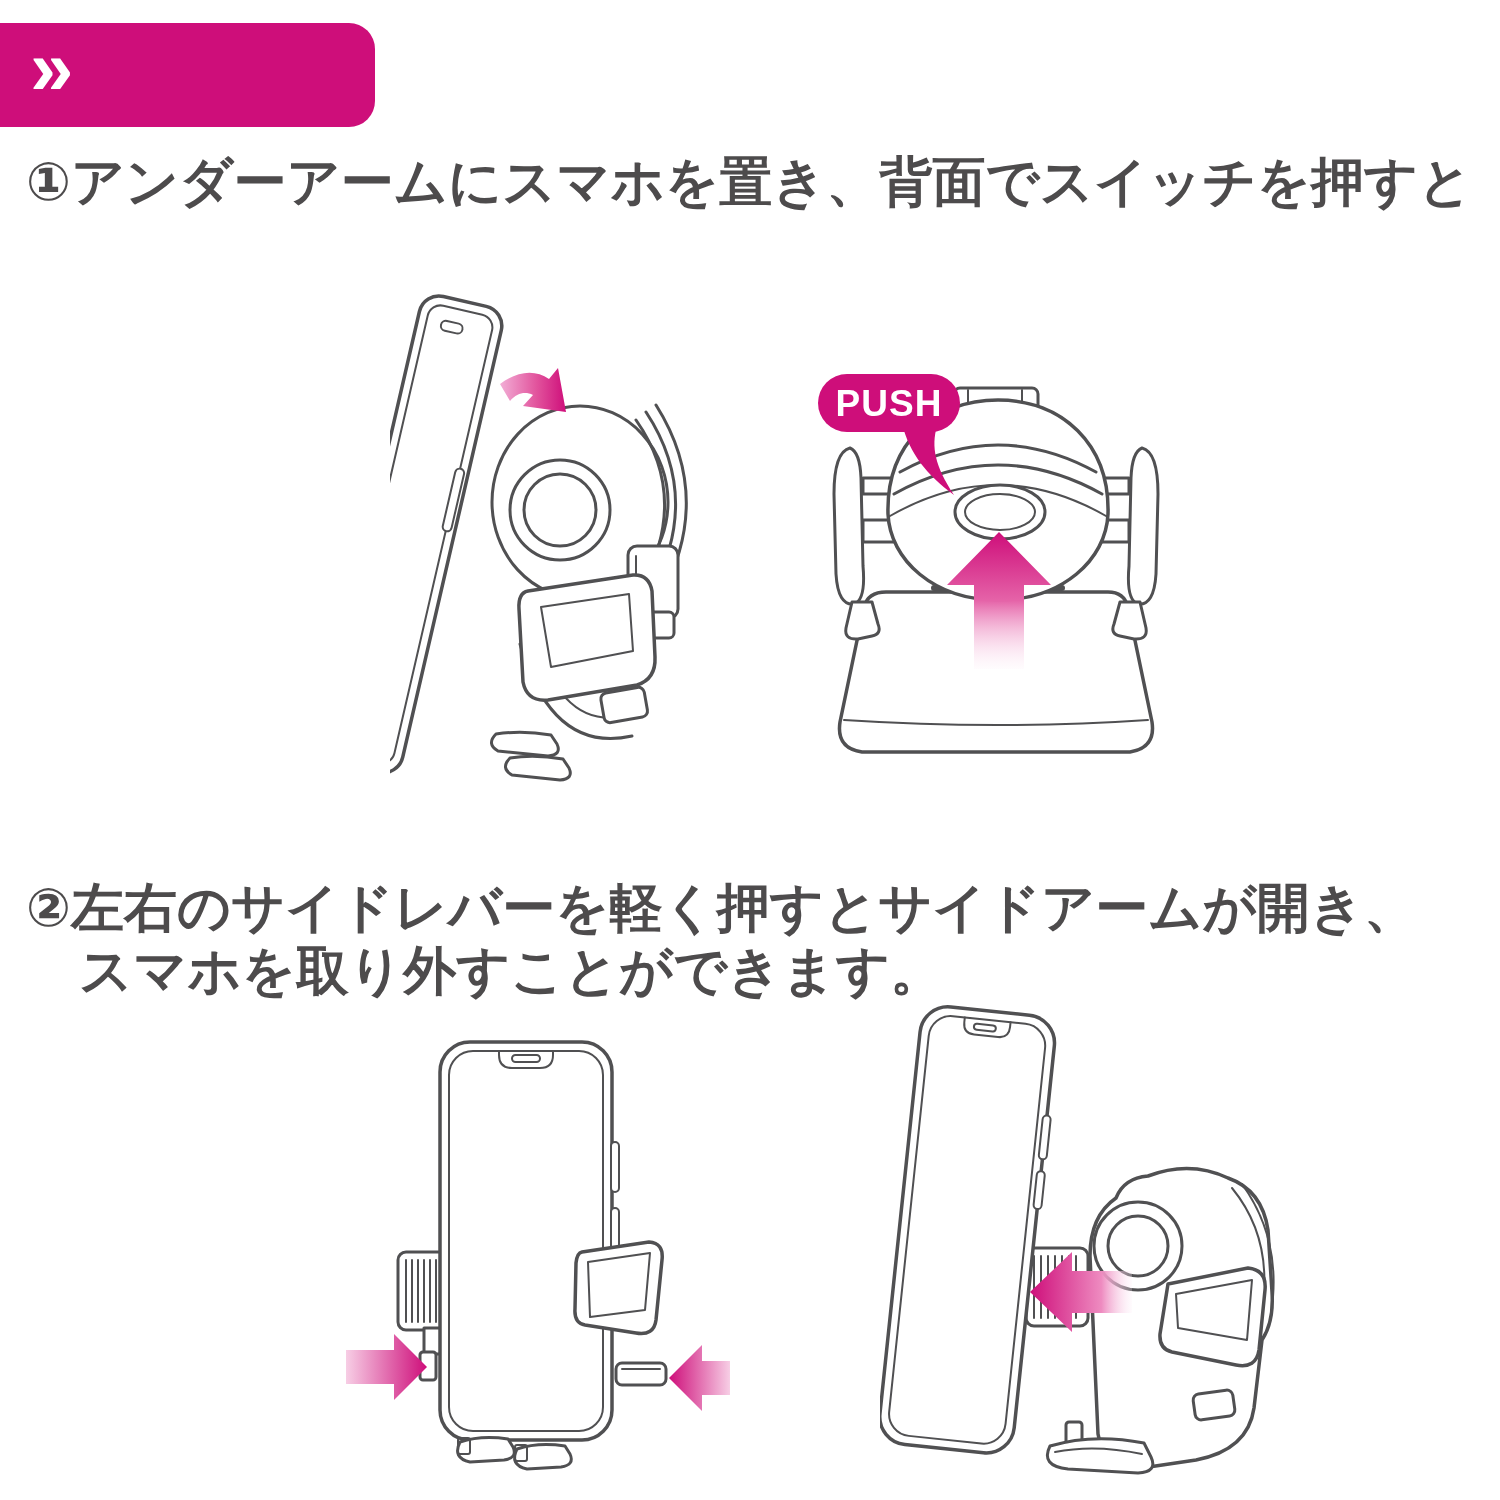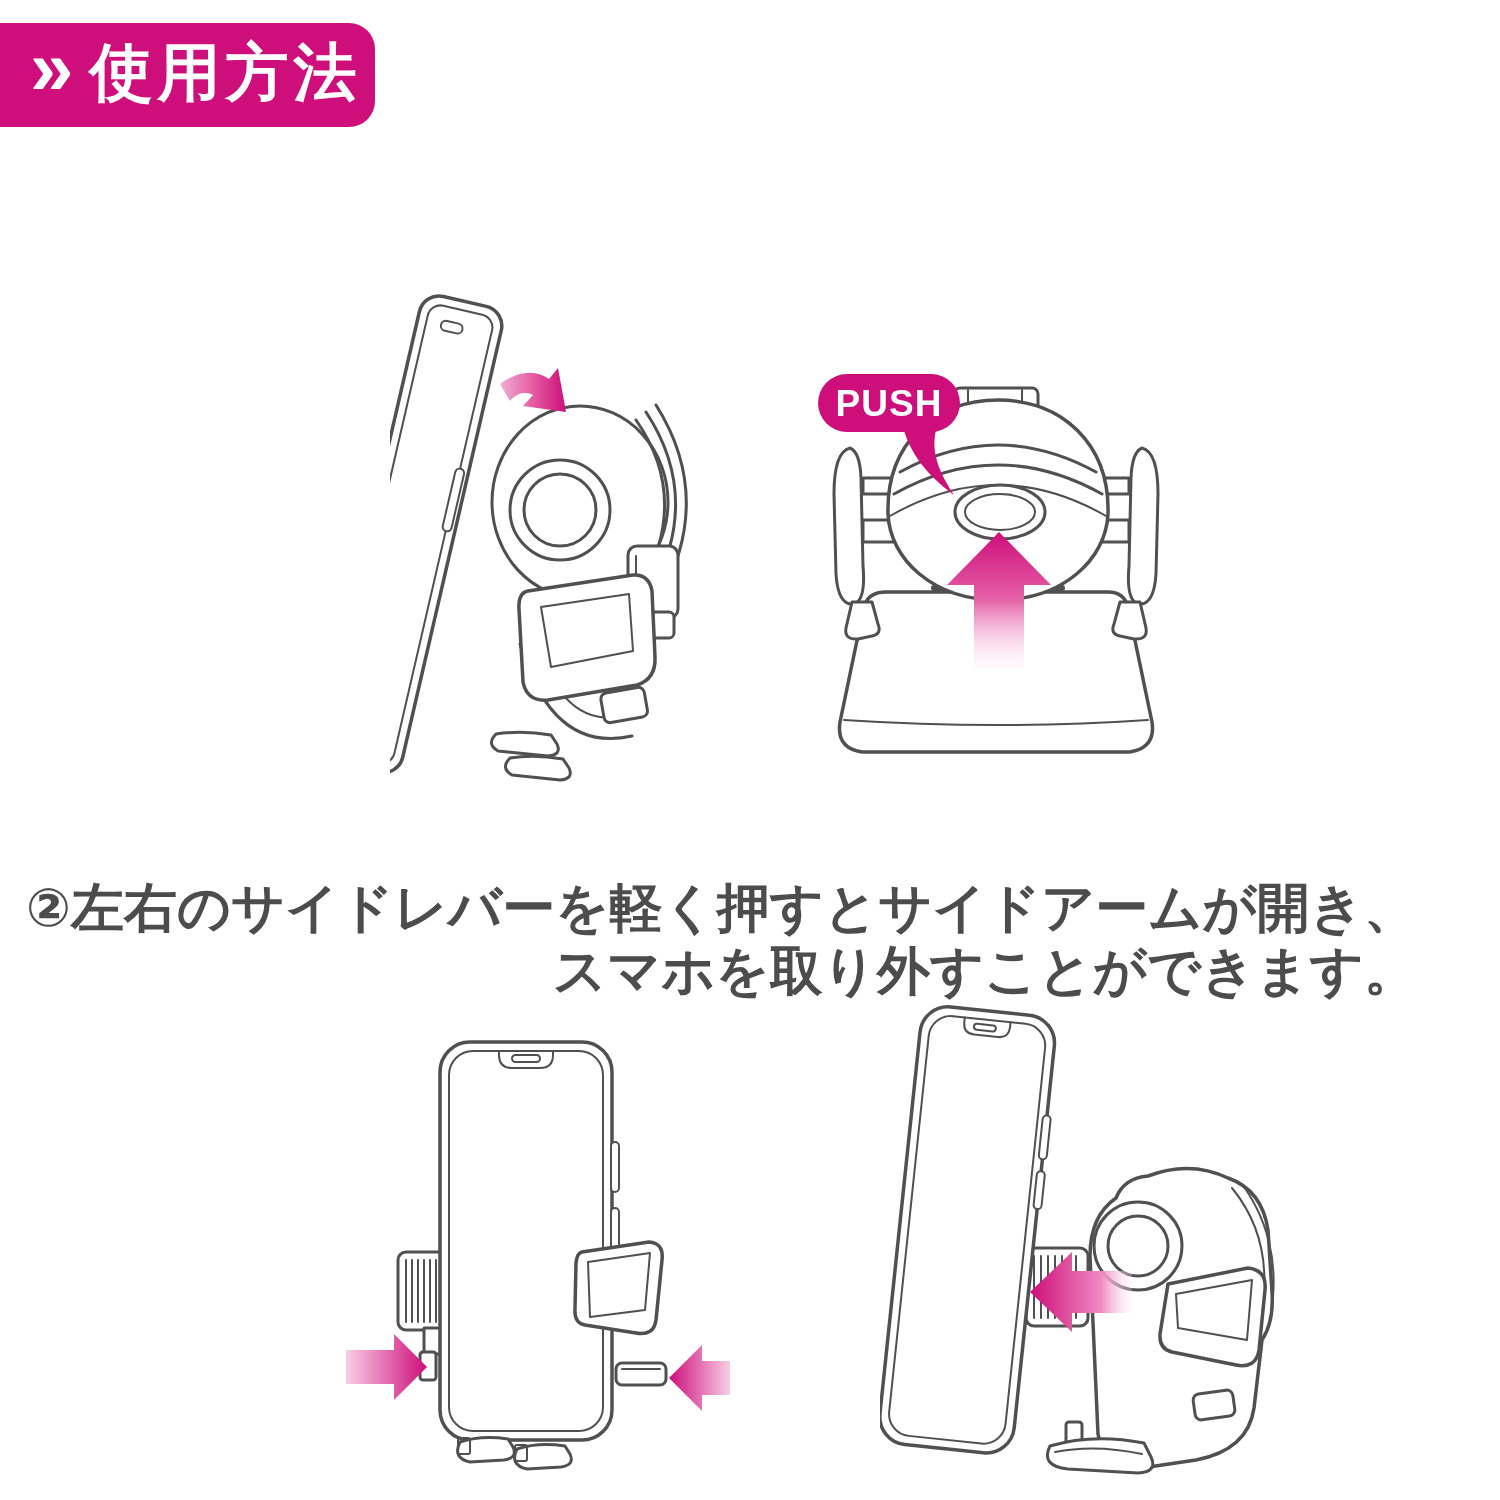--- a/index.html
+++ b/index.html
@@ -39,24 +39,24 @@
   .accentfill{fill:var(--accent);stroke:none;}
   .bubble-text{fill:#fff;font-family:"Liberation Sans","DejaVu Sans",sans-serif;font-weight:bold;font-size:37px;letter-spacing:1px;}
 </style>
 </head>
 <body>
 
 <div class="page">
 
   <div class="badge">
     <span class="chev">»</span>
-    <span class="badge-title">使用方法</span>
   </div>
 
   <div class="step" style="top:150px;">
+    <div><span>①</span><span>アンダーアームにスマホを置き、背面でスイッチを押すと</span></div>
   </div>
 
   <div class="fig" style="left:390px;top:292px;width:330px;height:500px;">
     <svg width="330" height="500" viewBox="0 0 330 500">
       <defs>
         <linearGradient id="gCurve" x1="0" y1="0" x2="1" y2="0">
           <stop offset="0" stop-color="#F2AED6"></stop>
           <stop offset="0.55" stop-color="#E2549D"></stop>
           <stop offset="1" stop-color="#CE0E7A"></stop>
         </linearGradient>
@@ -152,21 +152,21 @@
       <path fill="url(#gUp)" d="M183,170 L235,223 L208,223 L208,307 L158,307 L158,223 L131,223 Z"></path>
 
       <g>
         <path class="accentfill" d="M86,62 C94,92 110,112 138,133 C119,104 115,85 121,64 Z"></path>
         <rect class="accentfill" x="2" y="12" width="142" height="58" rx="29"></rect>
         <text class="bubble-text" x="73" y="54" text-anchor="middle">PUSH</text>
       </g>
     </svg>
   </div>
 
-  <div class="step" style="top:876px;text-align:right;">
+  <div class="step" style="top:876px;">
     <div><span>②</span><span>左右のサイドレバーを軽く押すとサイドアームが開き、</span></div>
     <div class="line2">スマホを取り外すことができます。</div>
   </div>
 
   <div class="fig" style="left:332px;top:1022px;width:400px;height:480px;">
     <svg width="400" height="480" viewBox="0 0 400 480">
       <defs>
         <linearGradient id="gR" x1="0" y1="0" x2="1" y2="0">
           <stop offset="0" stop-color="#F7CEE5"></stop>
           <stop offset="1" stop-color="#CE0E7A"></stop>

